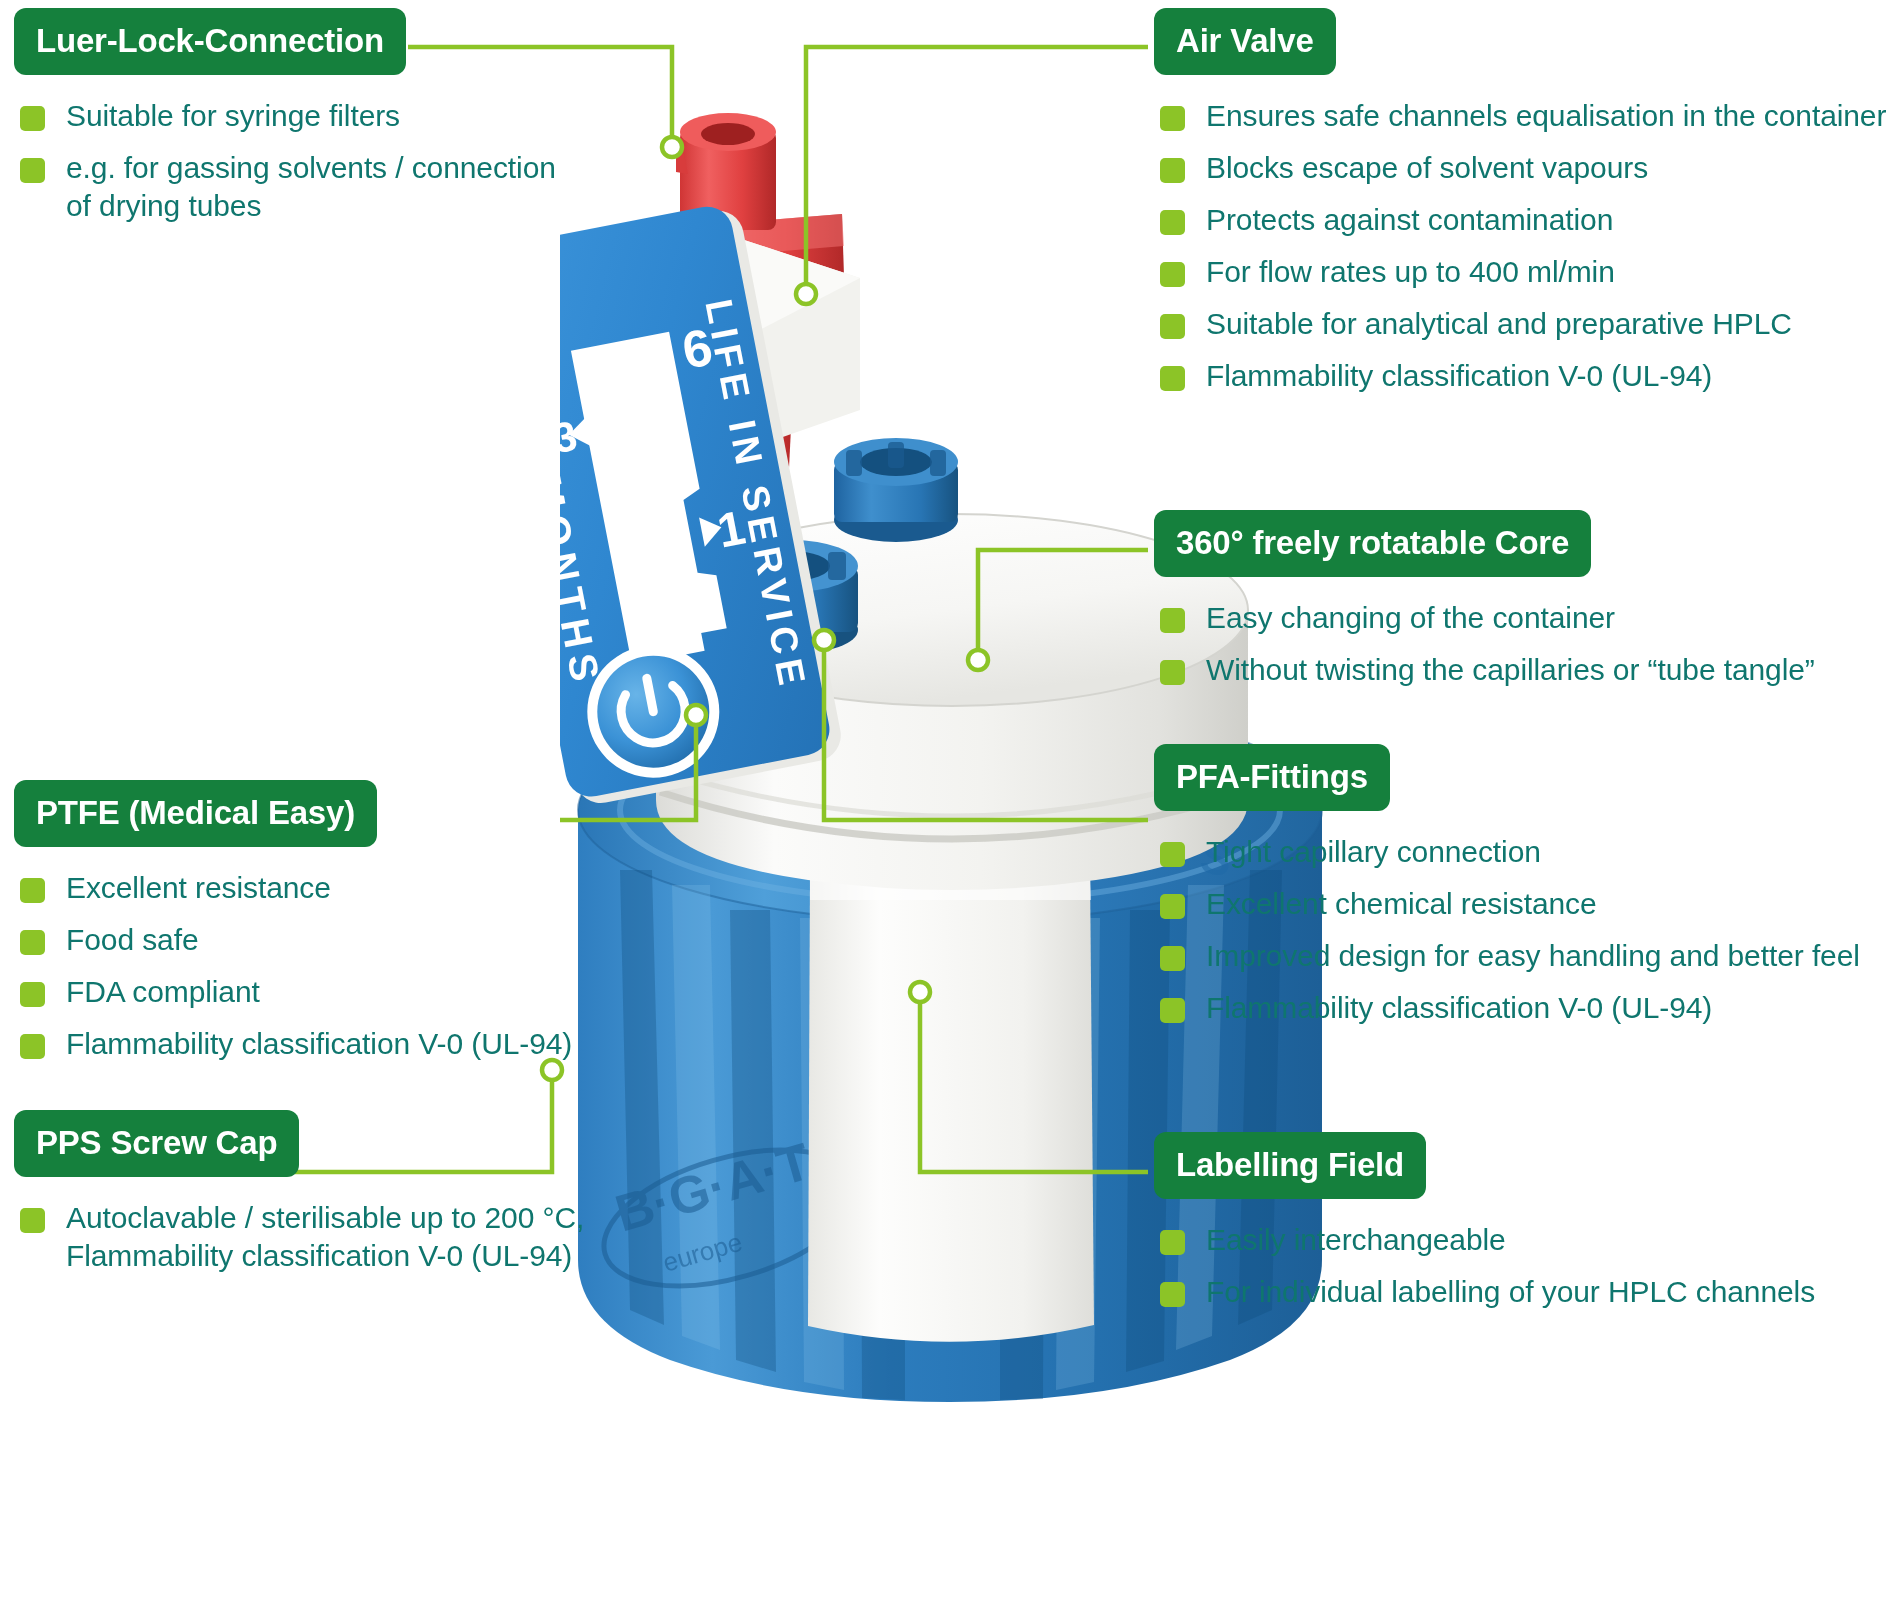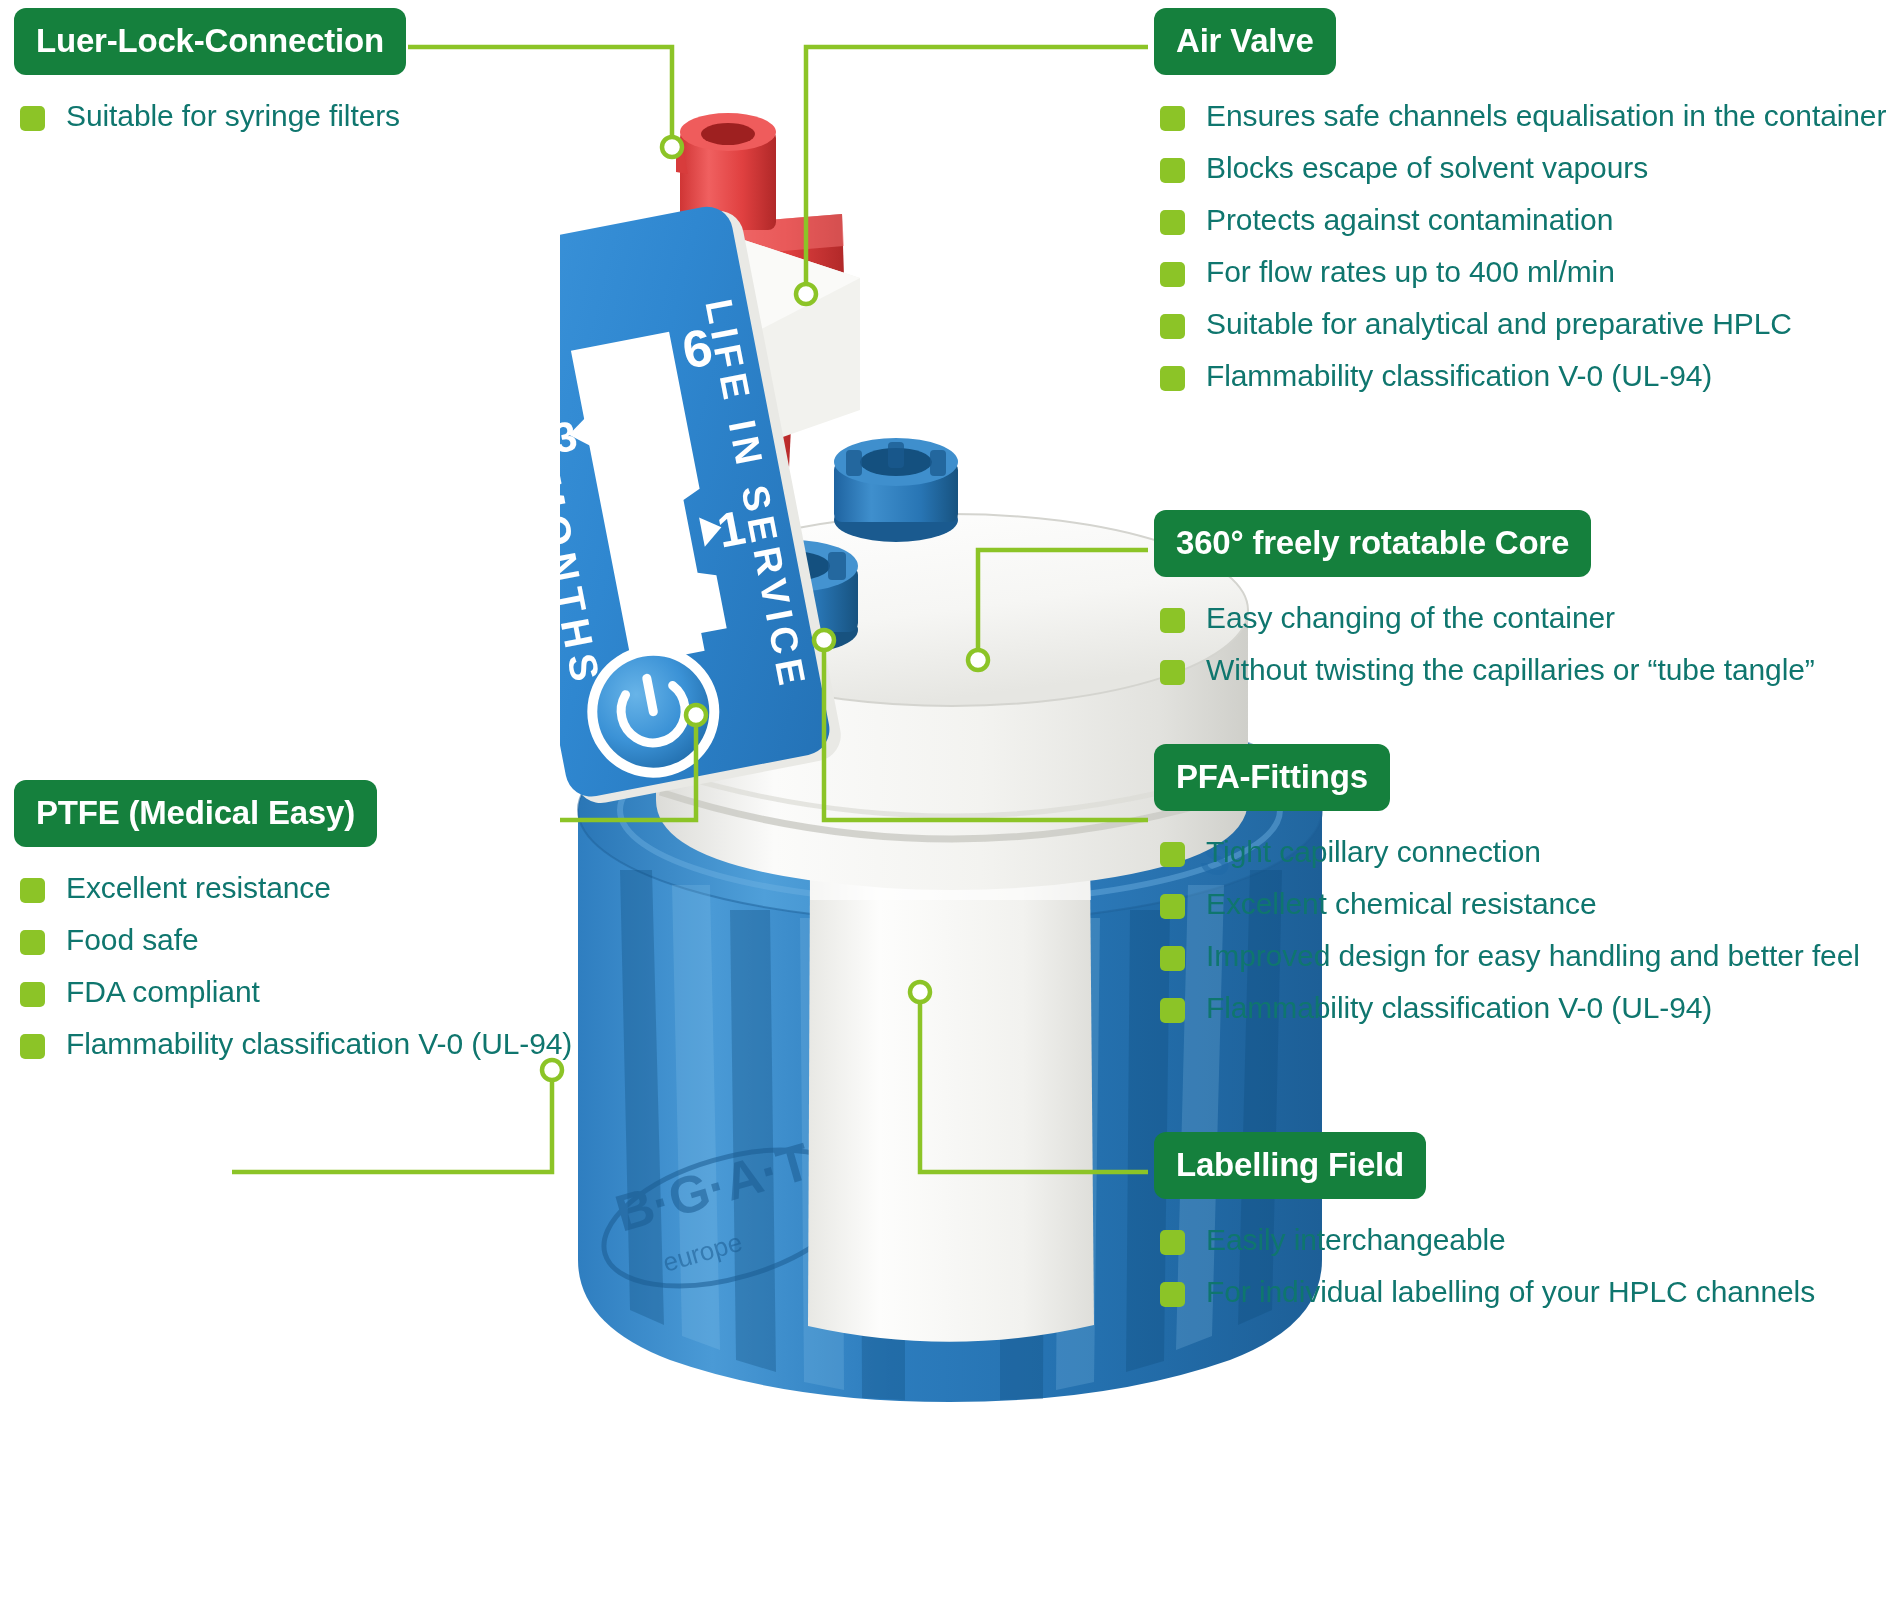--- a/index.html
+++ b/index.html
@@ -320,20 +320,21 @@
         <path d="M 108 486 L 108 520" stroke="#ffffff" stroke-width="9" stroke-linecap="round" fill="none"></path>
         <path d="M 84 498 A 32 32 0 1 0 132 498" stroke="#ffffff" stroke-width="9" stroke-linecap="round" fill="none"></path>
       </g>
     </g>
   </svg>
 
   <div class="callout left-col" id="co-luer">
     <div class="badge">Luer-Lock-Connection</div>
     <ul class="bullets">
       <li>Suitable for syringe filters</li>
+      <li>e.g. for gassing solvents / connection of drying tubes</li>
     </ul>
   </div>
 
   <div class="callout" id="co-air">
     <div class="badge">Air Valve</div>
     <ul class="bullets">
       <li>Ensures safe channels equalisation in the container</li>
       <li>Blocks escape of solvent vapours</li>
       <li>Protects against contamination</li>
       <li>For flow rates up to 400 ml/min</li>
@@ -371,14 +372,20 @@
   <div class="callout left-col" id="co-ptfe">
     <div class="badge">PTFE (Medical Easy)</div>
     <ul class="bullets">
       <li>Excellent resistance</li>
       <li>Food safe</li>
       <li>FDA compliant</li>
       <li>Flammability classification V-0 (UL-94)</li>
     </ul>
   </div>
 
+  <div class="callout left-col" id="co-pps">
+    <div class="badge">PPS Screw Cap</div>
+    <ul class="bullets">
+      <li>Autoclavable / sterilisable up to 200 °C, Flammability classification V-0 (UL-94)</li>
+    </ul>
+  </div>
 
 </div>
 
 </body></html>

